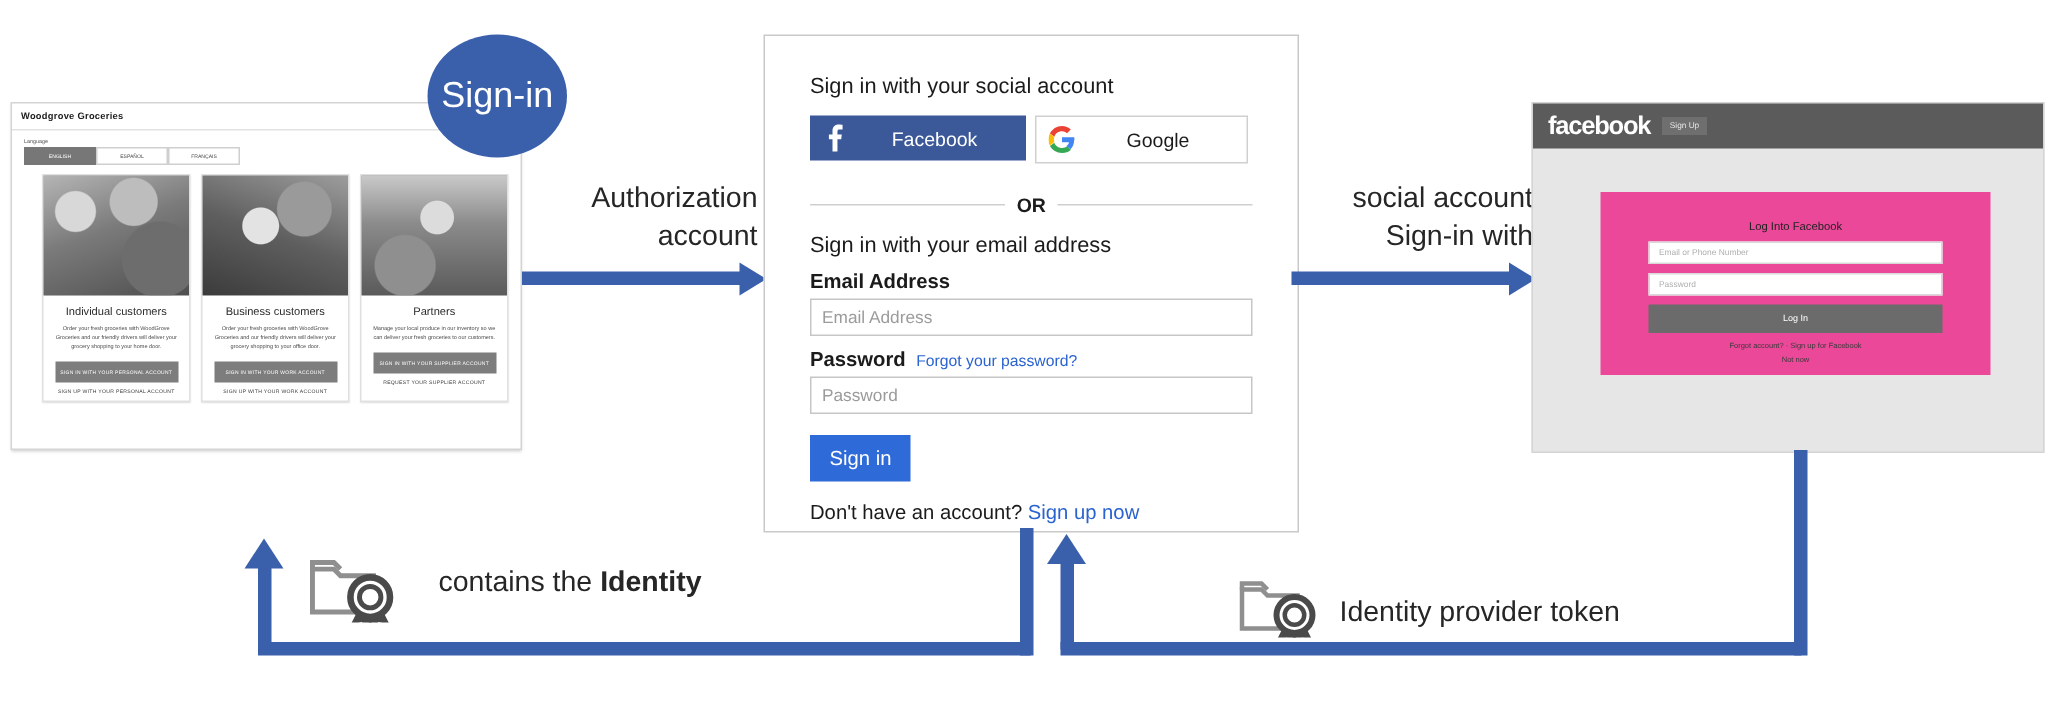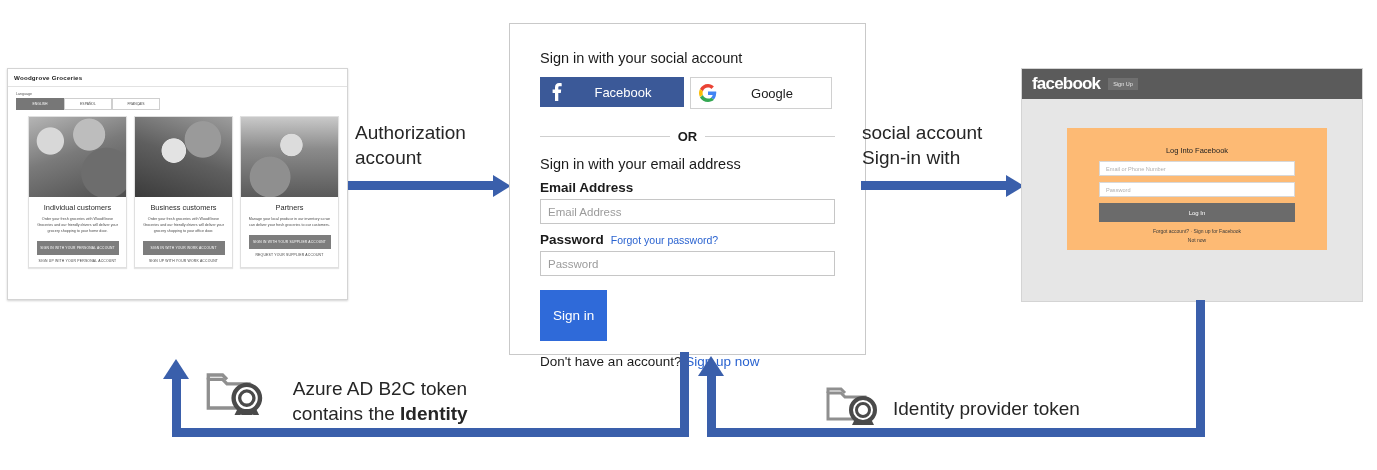--- a/index.html
+++ b/index.html
@@ -5,21 +5,21 @@
   html,body{margin:0;padding:0;background:#ffffff;}
   body{width:1377px;height:470px;font-family:"Liberation Sans",sans-serif;position:relative;overflow:hidden;}
   .stage{position:absolute;left:0;top:0;width:1377px;height:470px;}
 
   
   .abs{position:absolute;}
   .bluebar{position:absolute;background:#3a5fab;}
   .arrow-r{position:absolute;width:0;height:0;border-top:11px solid transparent;border-bottom:11px solid transparent;border-left:18px solid #3a5fab;}
   .arrow-u{position:absolute;width:0;height:0;border-left:13px solid transparent;border-right:13px solid transparent;border-bottom:20px solid #3a5fab;}
 
-  .flowlabel{position:absolute;text-align:left;color:#262626;font-size:19px;line-height:25px;}
+  .flowlabel{position:absolute;text-align:right;color:#262626;font-size:19px;line-height:25px;}
 
   
   #woodgrove{left:7px;top:68px;width:339px;height:230px;background:#fff;border:1px solid #d4d4d4;box-shadow:0 1px 2px rgba(0,0,0,.18);}
   #wg-header{height:17px;border-bottom:1px solid #e2e2e2;display:flex;align-items:center;padding-left:6px;}
   #wg-title{font-size:6.2px;font-weight:bold;color:#1a1a1a;letter-spacing:.2px;}
   #wg-langrow{padding:5px 0 0 8px;}
   #wg-langlabel{font-size:3.6px;color:#555;margin-bottom:2px;}
   .langbtns{display:flex;gap:0;}
   .langbtn{font-size:3.4px;color:#4a4a4a;border:1px solid #cfcfcf;background:#fff;padding:3px 8px;text-align:center;min-width:30px;}
   .langbtn.active{background:#777;color:#fff;border-color:#777;}
@@ -57,30 +57,30 @@
   .sbtn.gg{width:140px;background:#fff;border:1px solid #d0d0d0;color:#1b1b1b;}
   .sico{width:34px;display:flex;align-items:center;justify-content:center;}
   .slbl{flex:1;text-align:center;padding-right:12px;}
   .orrow{display:flex;align-items:center;gap:8px;margin:20px 0 12px;}
   .orline{flex:1;height:1px;background:#cfcfcf;}
   .ortxt{font-size:13px;font-weight:bold;color:#1b1b1b;}
   .fieldlbl{font-size:13.5px;font-weight:bold;color:#1b1b1b;margin:8px 0 4px;display:flex;align-items:baseline;gap:7px;}
   .fieldlbl .fp{font-size:10.5px;font-weight:normal;color:#2a63d0;}
   .tinput{width:100%;box-sizing:border-box;height:25px;border:1px solid #c6c6c6;background:#fff;font-size:11.5px;color:#8d8d8d;padding:0 7px;font-family:"Liberation Sans",sans-serif;}
   .tinput::placeholder{color:#9b9b9b;}
-  #signin-btn{margin-top:14px;background:#2f6ad9;color:#fff;border:none;font-size:13.5px;padding:18px 13px;font-family:"Liberation Sans",sans-serif;}
+  #signin-btn{margin-top:14px;background:#2f6ad9;color:#fff;border:none;font-size:13.5px;padding:8px 13px;font-family:"Liberation Sans",sans-serif;}
   #acctrow{margin-top:13px;font-size:13.5px;color:#1b1b1b;}
   #acctrow a{color:#2a63d0;text-decoration:none;}
 
   
   #fbpanel{left:1021px;top:68px;width:340px;height:232px;background:#e6e6e6;border:1px solid #d4d4d4;}
   #fbtop{height:30px;background:#5b5b5b;display:flex;align-items:center;padding-left:10px;gap:8px;}
   #fblogo{color:#fff;font-size:17px;font-weight:bold;letter-spacing:-.8px;}
   #fbsignup{background:#6f6f6f;color:#e8e8e8;font-size:5.5px;padding:3px 5px;}
-  #fbcard{position:absolute;left:45px;top:59px;width:260px;height:122px;background:#fdba74;}
+  #fbcard{position:absolute;left:45px;top:59px;width:260px;height:122px;background:#ec4899;}
   #fbcard-h{text-align:center;font-size:7.5px;color:#222;padding-top:18px;}
   .fbinput{display:block;margin:6px auto 0;width:196px;height:15px;box-sizing:border-box;border:1px solid #d8d8d8;background:#fff;font-size:5.6px;color:#a5a5a5;padding:0 6px;font-family:"Liberation Sans",sans-serif;}
   .fbinput::placeholder{color:#b0b0b0;}
   #fblogin{display:block;margin:6px auto 0;width:196px;height:19px;background:#6b6b6b;color:#fff;font-size:6px;border:none;font-family:"Liberation Sans",sans-serif;}
   .fblink{text-align:center;font-size:5px;color:#3a3a3a;margin-top:6px;}
   .fblink2{text-align:center;font-size:5px;color:#3a3a3a;margin-top:3px;}
 
   
   .tokicon{position:absolute;}
 </style>
@@ -129,20 +129,23 @@
           </div>
         <div class="wctitle">Partners</div>
         <div class="wcdesc">Manage your local produce in our inventory so we can deliver your fresh groceries to our customers.</div>
         <div class="wcbtn">SIGN IN WITH YOUR SUPPLIER ACCOUNT</div>
         <div class="wclink">REQUEST YOUR SUPPLIER ACCOUNT</div>
       </div>
 
     </div>
   </div>
 
+  <div class="abs" id="bubble">
+    <span>Sign-in</span>
+  </div>
 
   <div class="flowlabel" style="left:355px;top:120px;width:150px;">
     <div>Authorization</div>
     <div>account</div>
   </div>
   <div class="bluebar" style="left:348px;top:181px;width:148px;height:9px;"></div>
   <div class="arrow-r" style="left:493px;top:175px;"></div>
 
   <div class="abs" id="b2c">
     <div id="b2c-inner">
@@ -245,17 +248,16 @@
     <svg width="66" height="47" viewBox="0 0 60 42">
       <path d="M3 10 L3 36 L40 36 L40 14 L20 14 L16 10 Z" fill="none" stroke="#8f8f8f" stroke-width="3"></path>
       <path d="M3 10 L3 6 L16 6 L20 10" fill="none" stroke="#8f8f8f" stroke-width="3"></path>
       <path d="M31 34 L26 44 L33 42 L36 48 L41 38 Z" fill="#4a4a4a"></path>
       <path d="M45 34 L50 44 L43 42 L40 48 L35 38 Z" fill="#4a4a4a"></path>
       <circle cx="38" cy="27" r="12" fill="#ffffff" stroke="#4a4a4a" stroke-width="4"></circle>
       <circle cx="38" cy="27" r="6.5" fill="#ffffff" stroke="#4a4a4a" stroke-width="3"></circle>
     </svg>
   </div>
   <div class="flowlabel" style="left:275px;top:376px;width:210px;text-align:center;">
-    <div>Azure AD B2C token</div>
     <div><span>contains the </span><b>Identity</b></div>
   </div>
 
 </div>
 
 </body></html>

